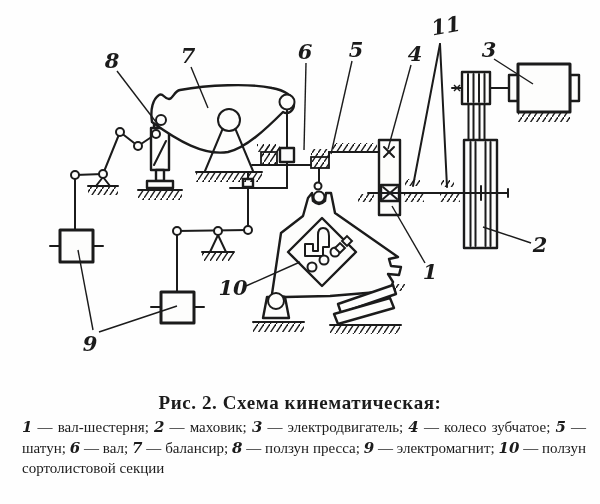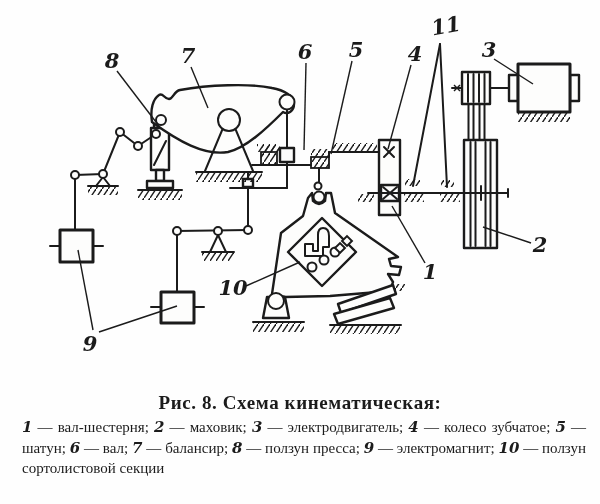--- a/index.html
+++ b/index.html
@@ -212,17 +212,17 @@
     <text class="lbl" x="446" y="33" text-anchor="middle" transform="rotate(-10 446 26)">11</text>
     <text class="lbl" x="489" y="57" text-anchor="middle">3</text>
     <text class="lbl" x="540" y="252" text-anchor="middle">2</text>
     <text class="lbl" x="430" y="279" text-anchor="middle">1</text>
     <text class="lbl" x="233" y="295" text-anchor="middle">10</text>
     <text class="lbl" x="90" y="351" text-anchor="middle">9</text>
   </g>
 </svg>
 
   <div class="caption">
-    <div class="title">Рис. 8. Схема кинематическая:</div>
+    <div class="title">Рис. 2. Схема кинематическая:</div>
     <div class="legend"><i>1</i> — вал-шестерня; <i>2</i> — маховик; <i>3</i> — электродвигатель; <i>4</i> — колесо зубчатое; <i>5</i> — шатун; <i>6</i> — вал; <i>7</i> — балансир; <i>8</i> — ползун пресса; <i>9</i> — электромагнит; <i>10</i> — ползун сортолистовой секции</div>
   </div>
 
 </div>
 
 </body></html>

